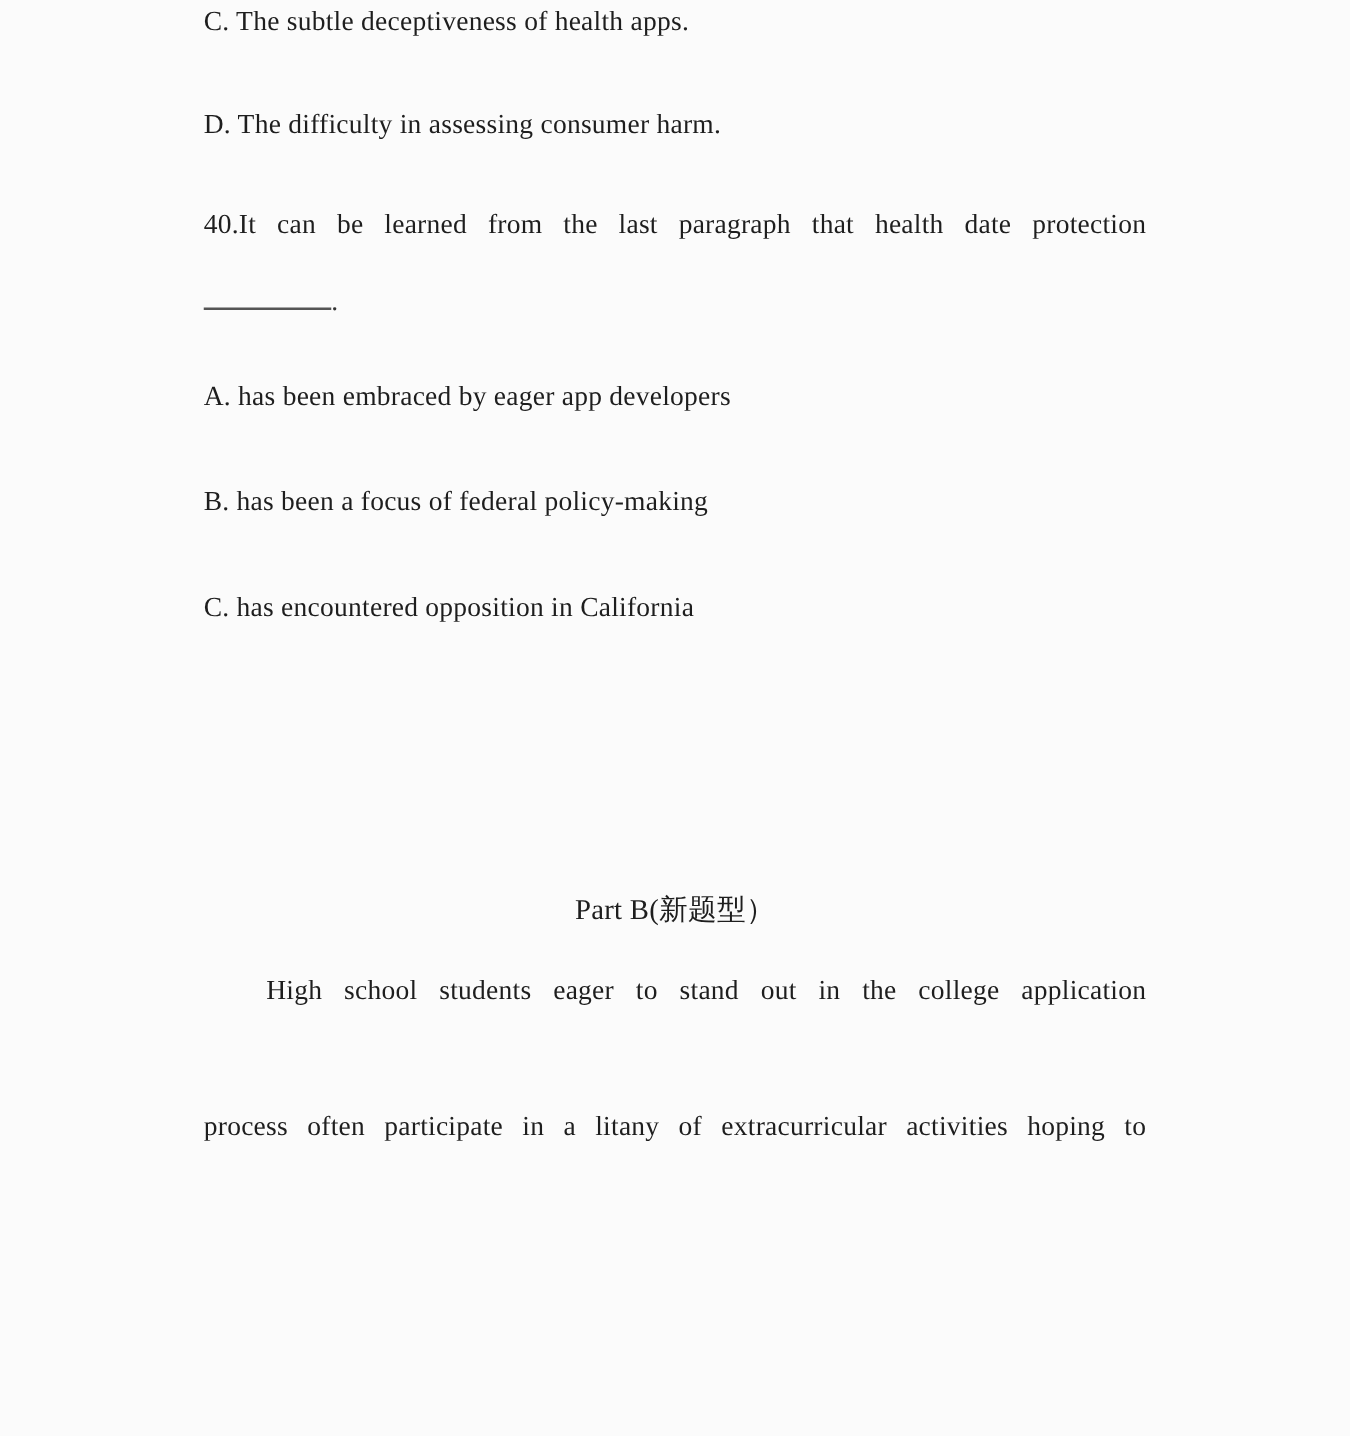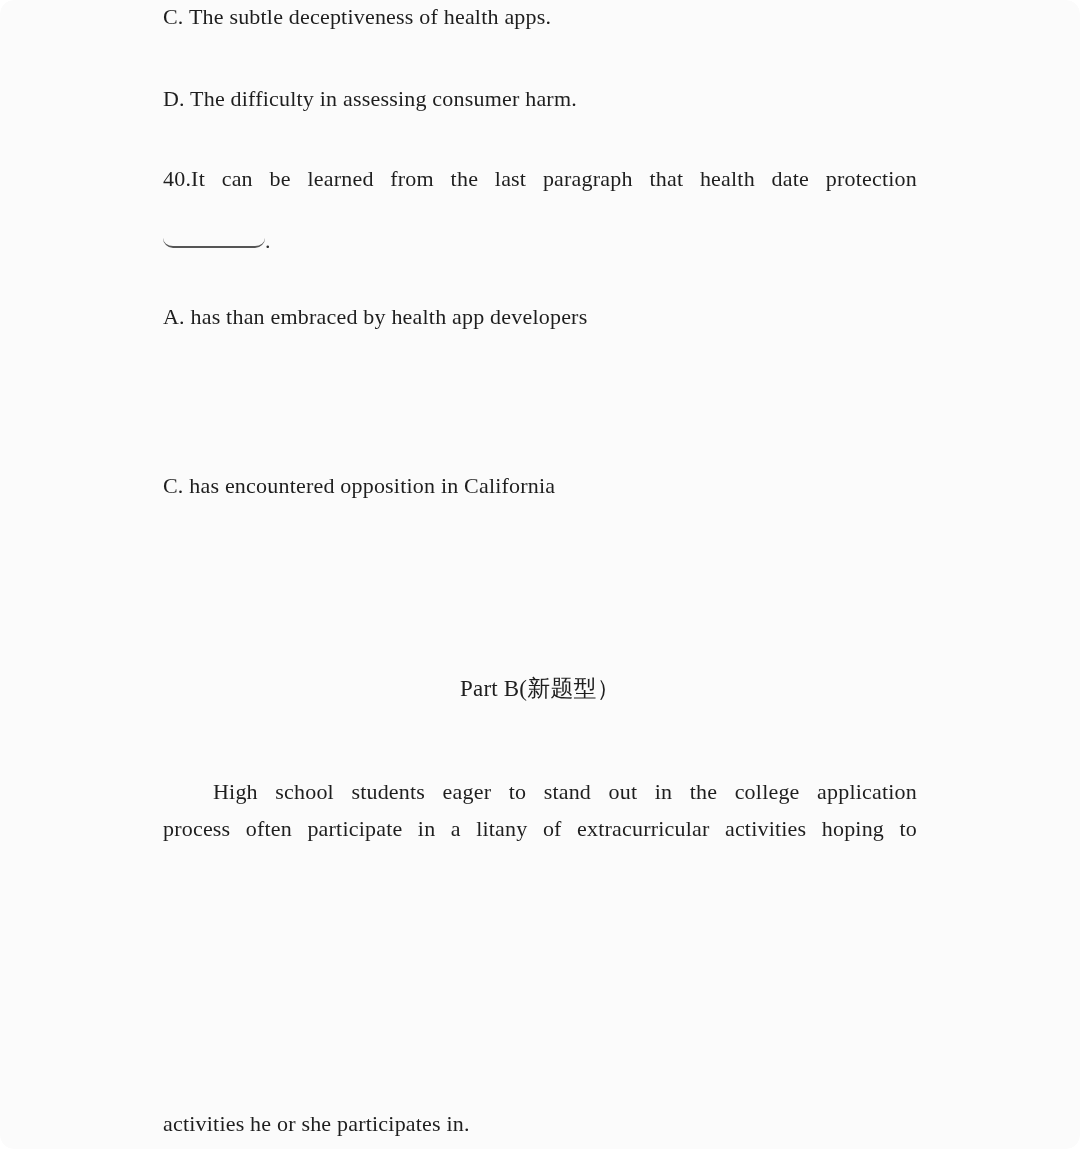--- a/index.html
+++ b/index.html
@@ -1,15 +1,15 @@
 <!DOCTYPE html>
 <html><head>
 <meta charset="utf-8">
 <style>
-  * { margin: 0; padding: 0; box-sizing: border-box; border-radius: 14px; }
+  * { margin: 0; padding: 0; box-sizing: border-box; }
   html, body { background: #ffffff; }
   .page {
     position: relative;
     width: 1080px;
     height: 1149px;
     background: #fbfbfb;
     font-family: "Liberation Serif", "DejaVu Serif", serif;
     color: #1e1e1e;
     overflow: hidden;
   }
@@ -54,30 +54,30 @@
   <div class="line" style="top:4px">C. The subtle deceptiveness of health apps.</div>
 
   <div class="line" style="top:86px">D. The difficulty in assessing consumer harm.</div>
 
   <div class="line just" style="top:166px">40.It can be learned from the last paragraph that health date protection</div>
 
   <div class="line" style="top:228px">
     <span class="blank-rule"></span><span class="blank-period">.</span>
   </div>
 
-  <div class="line" style="top:304px">A. has than embraced by health app developers</div>
+  <div class="line" style="top:304px">A. has been embraced by eager app developers</div>
 
+  <div class="line" style="top:388px">B. has been a focus of federal policy-making</div>
 
   <div class="line" style="top:473px">C. has encountered opposition in California</div>
 
 
-  <div class="heading-line" style="top:675px">Part B(新题型）</div>
+  <div class="heading-line" style="top:714px">Part B(新题型）</div>
 
   <div class="line just indent" style="top:779px">High school students eager to stand out in the college application</div>
 
-  <div class="line just" style="top:816px">process often participate in a litany of extracurricular activities hoping to</div>
+  <div class="line just" style="top:888px">process often participate in a litany of extracurricular activities hoping to</div>
 
 
 
 
-  <div class="line" style="top:1111px">activities he or she participates in.</div>
 
 </div>
 
 </body></html>

